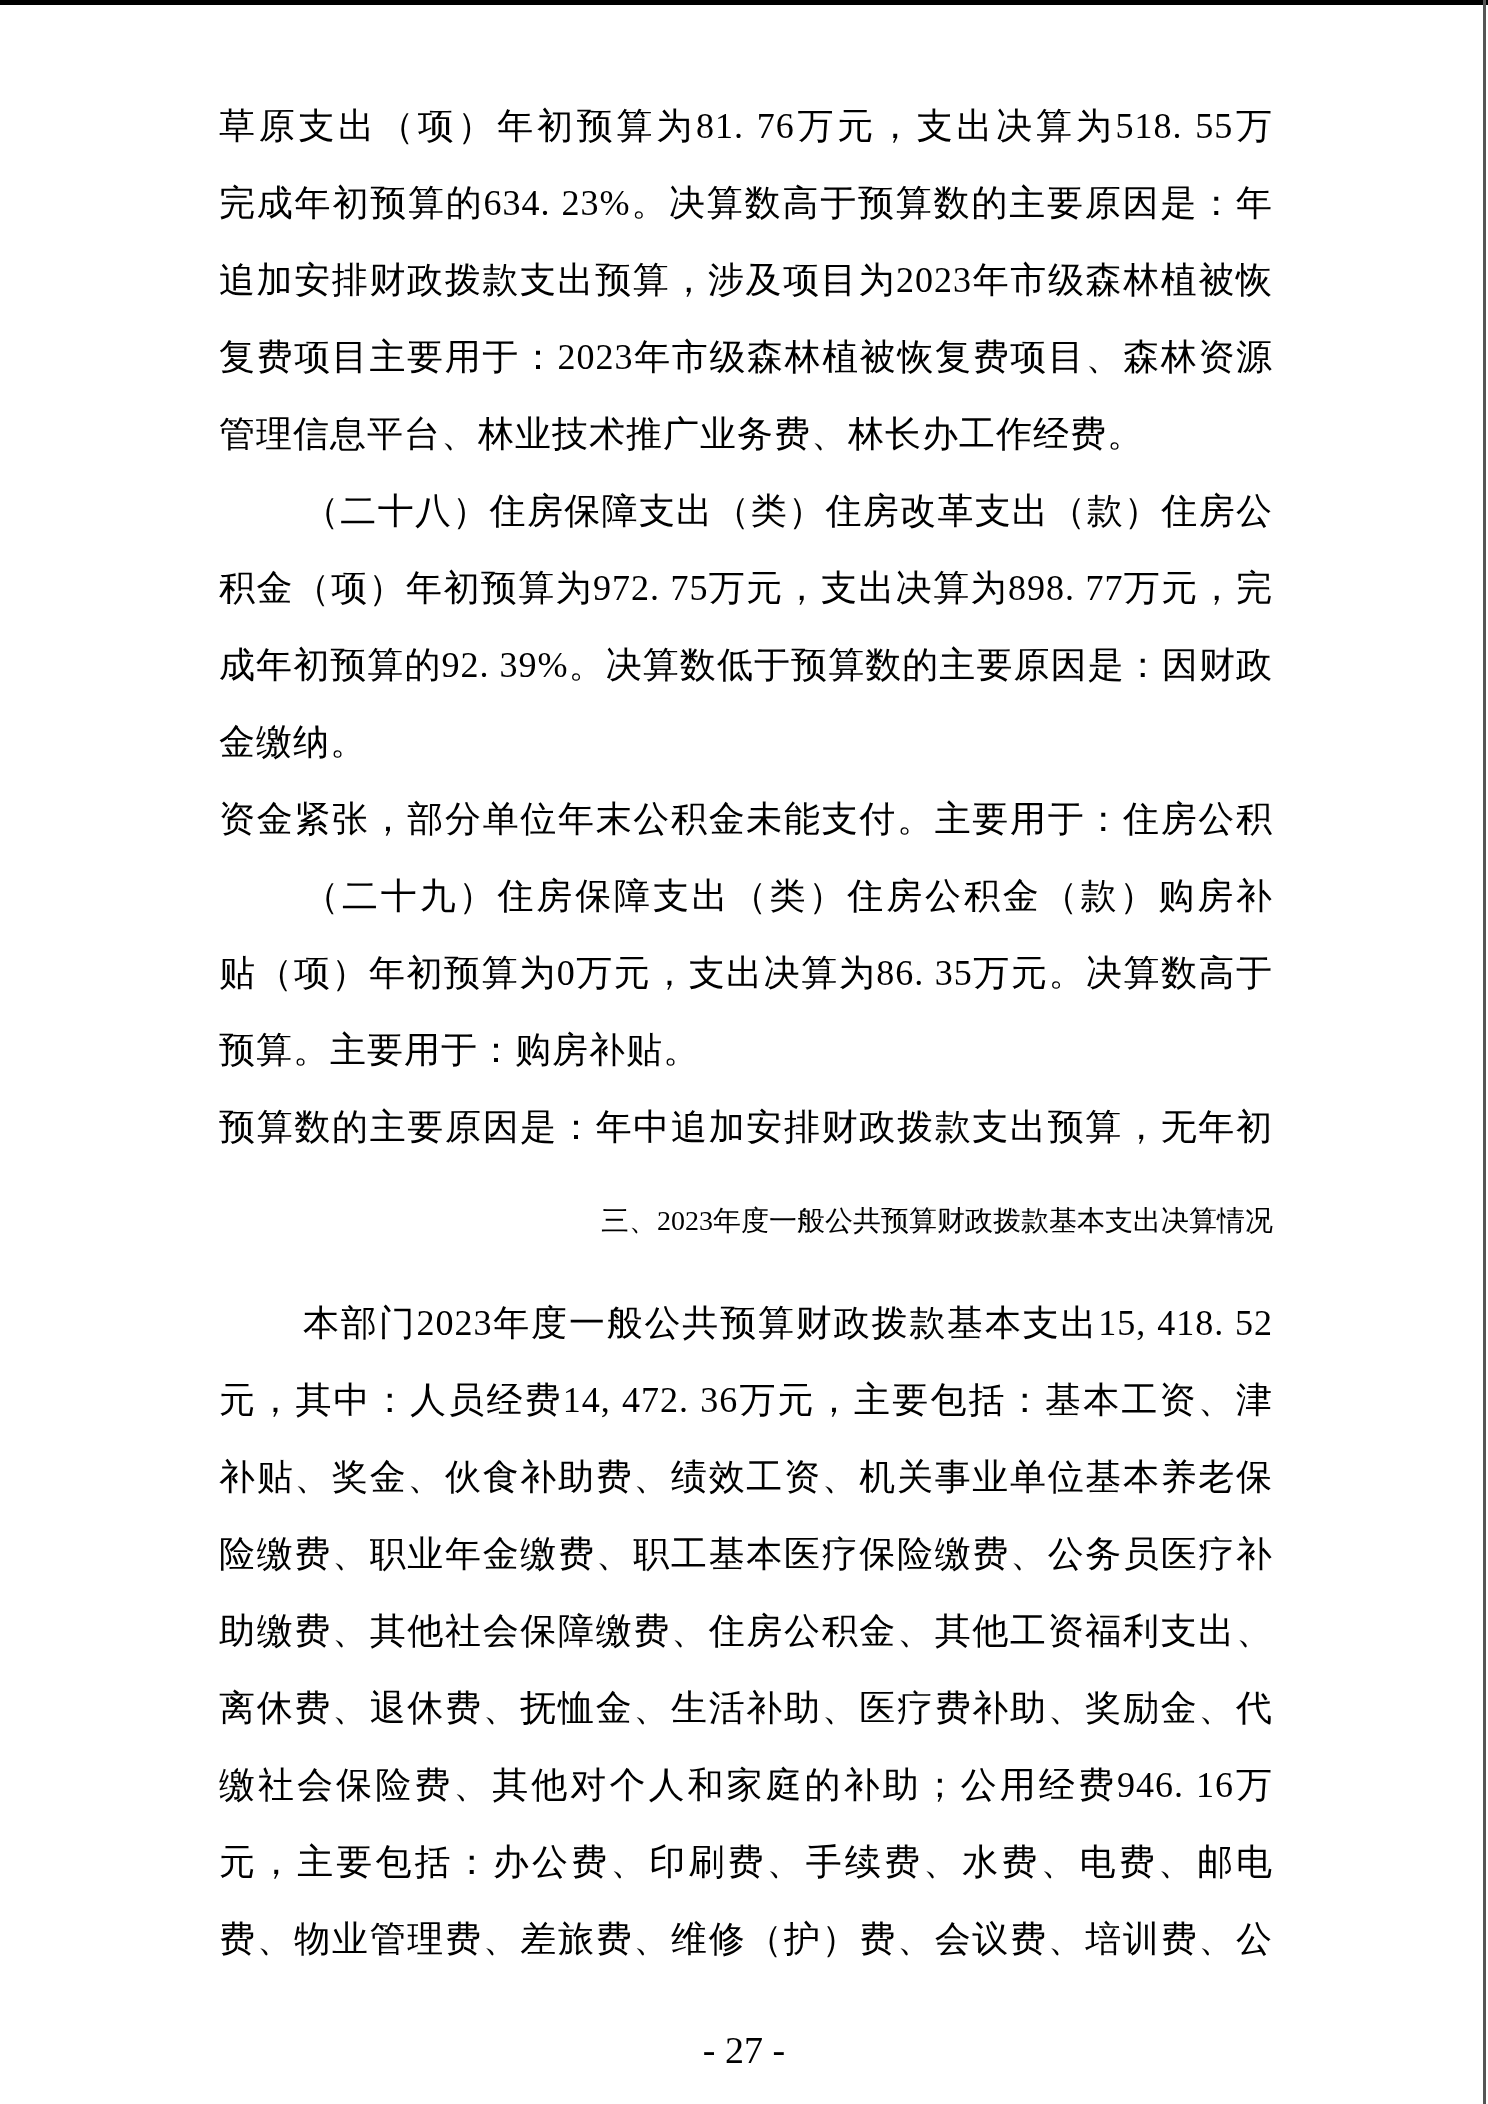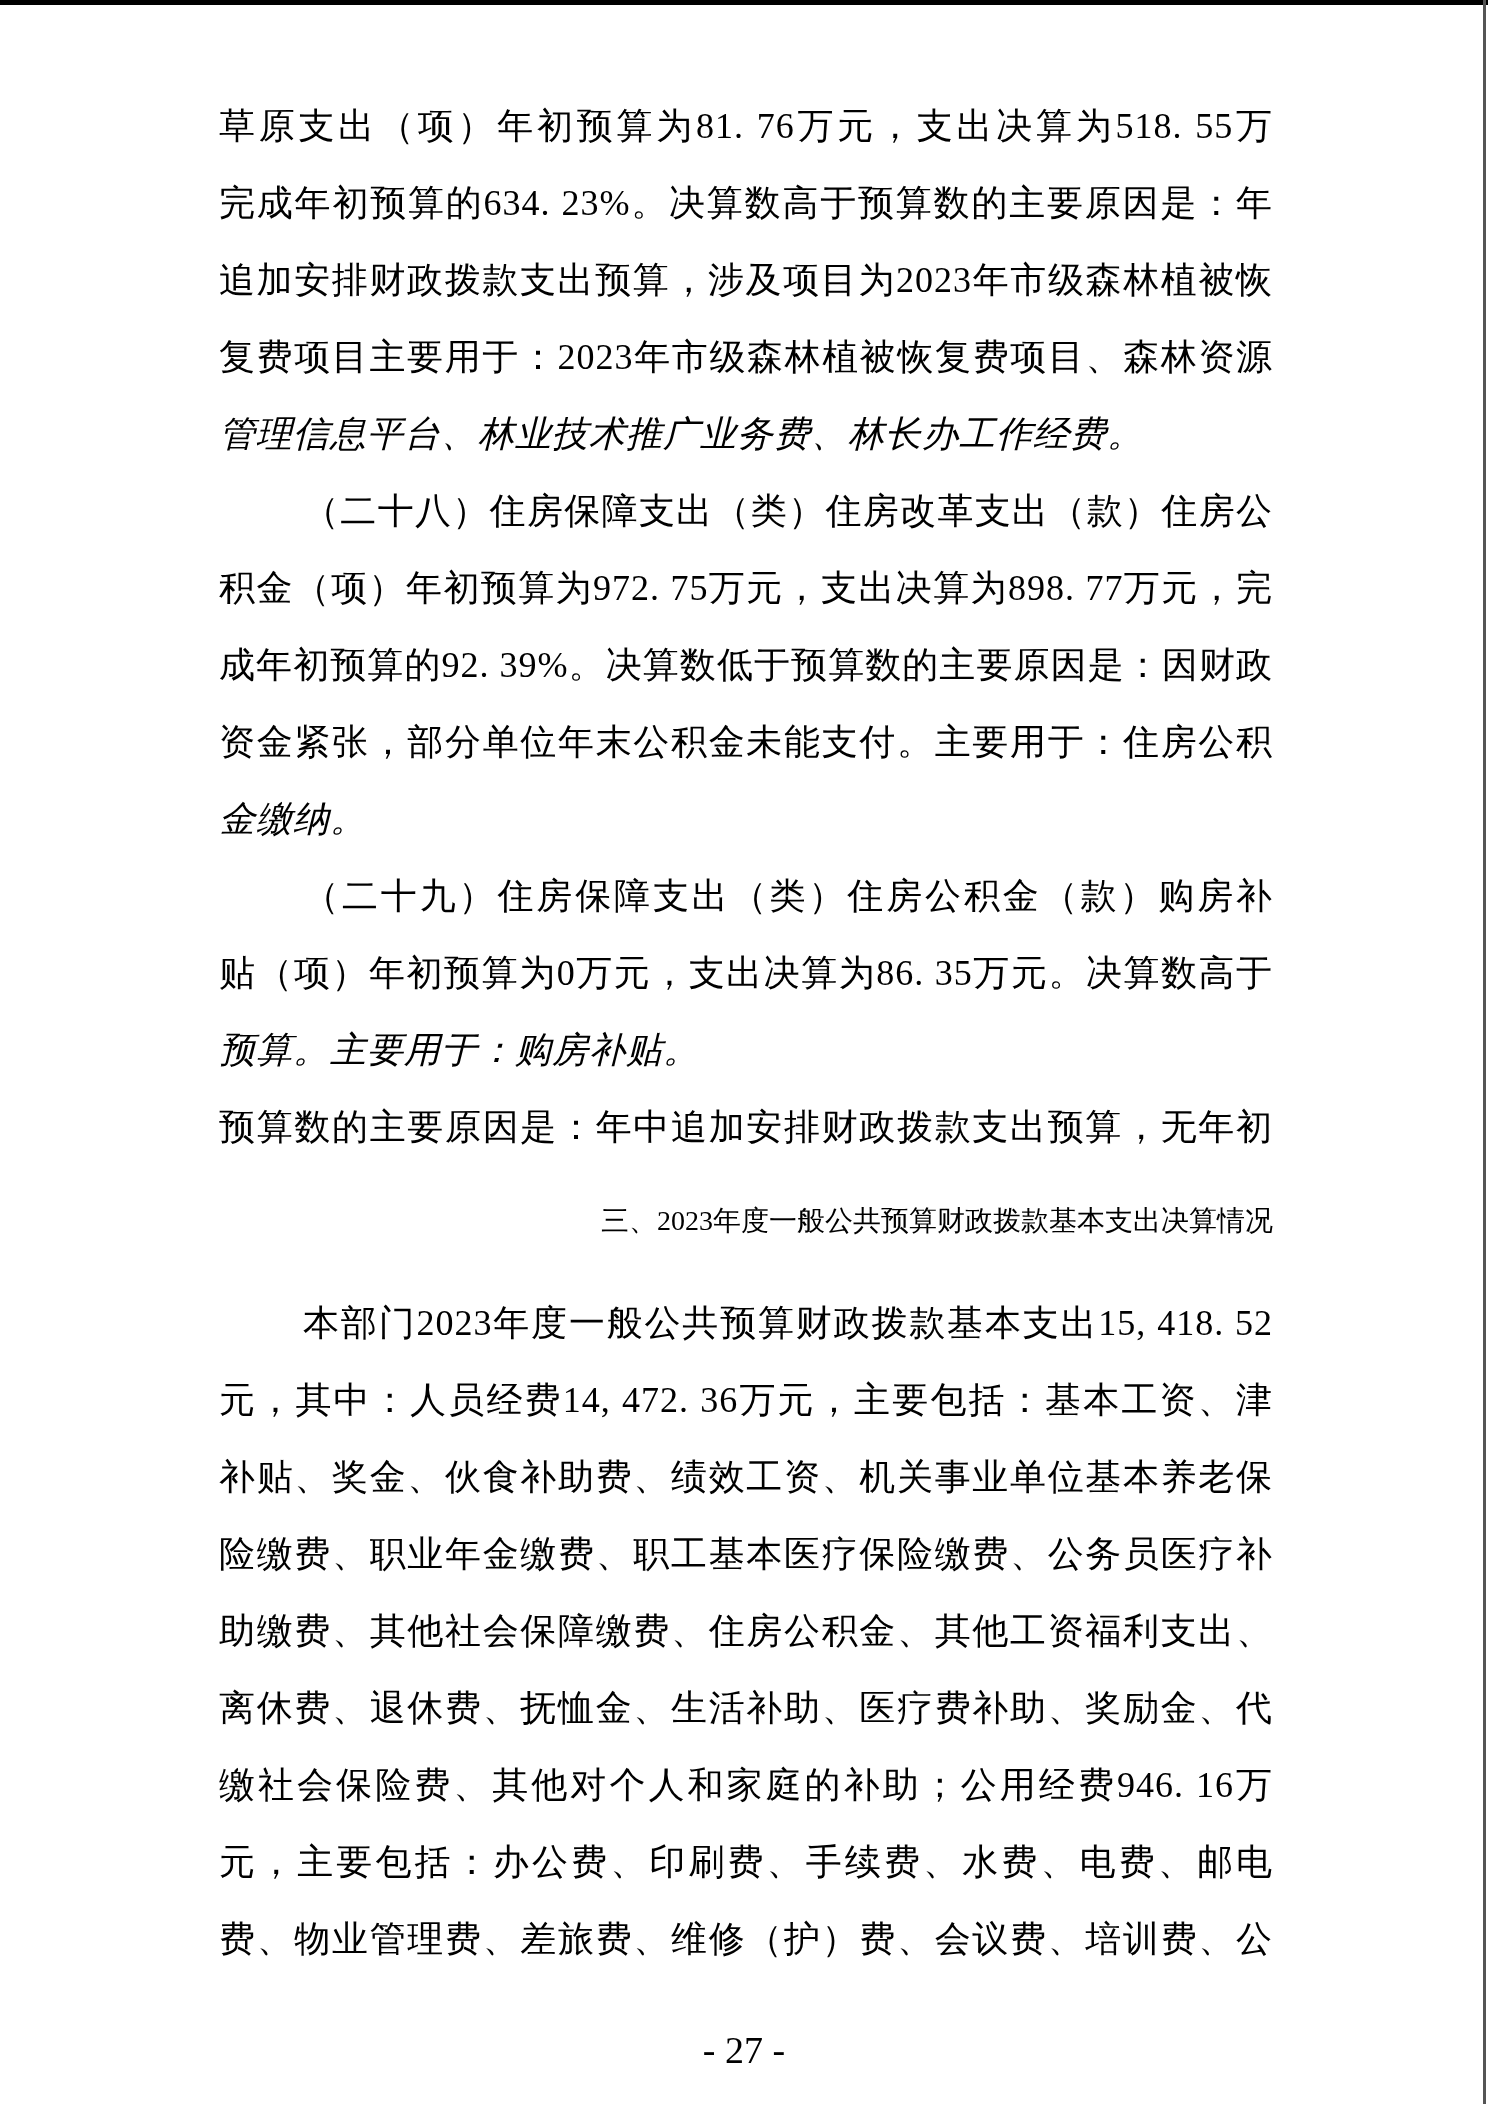--- a/index.html
+++ b/index.html
@@ -34,21 +34,21 @@
     font-size: 36px;
     line-height: 77px;
     height: 77px;
     letter-spacing: 1px;
     text-align: justify;
     text-align-last: justify;
     text-justify: inter-character;
     overflow: hidden;
   }
   .line.indent { text-indent: 84px; }
-  .line.pl { text-align-last: left; font-style: italic; }
+  .line.pl { text-align-last: left; }
   .heading {
     font-size: 28px;
     line-height: 77px;
     height: 77px;
     text-indent: 77px;
     margin-top: 16px;
     margin-bottom: 26px;
     text-align: right;
     white-space: nowrap;
   }
@@ -78,22 +78,22 @@
       <div class="line">完成年初预算的634. 23%。决算数高于预算数的主要原因是：年中</div>
       <div class="line">追加安排财政拨款支出预算，涉及项目为2023年市级森林植被恢</div>
       <div class="line">复费项目主要用于：2023年市级森林植被恢复费项目、森林资源</div>
       <div class="line pl">管理信息平台、林业技术推广业务费、林长办工作经费。</div>
     </div>
 
     <div>
       <div class="line indent">（二十八）住房保障支出（类）住房改革支出（款）住房公</div>
       <div class="line">积金（项）年初预算为972. 75万元，支出决算为898. 77万元，完</div>
       <div class="line">成年初预算的92. 39%。决算数低于预算数的主要原因是：因财政</div>
+      <div class="line pl">金缴纳。</div>
       <div class="line">资金紧张，部分单位年末公积金未能支付。主要用于：住房公积</div>
-      <div class="line pl">金缴纳。</div>
     </div>
 
     <div>
       <div class="line indent">（二十九）住房保障支出（类）住房公积金（款）购房补</div>
       <div class="line">贴（项）年初预算为0万元，支出决算为86. 35万元。决算数高于</div>
       <div class="line pl">预算。主要用于：购房补贴。</div>
       <div class="line">预算数的主要原因是：年中追加安排财政拨款支出预算，无年初</div>
     </div>
 
     <div class="heading">三、2023年度一般公共预算财政拨款基本支出决算情况</div>

